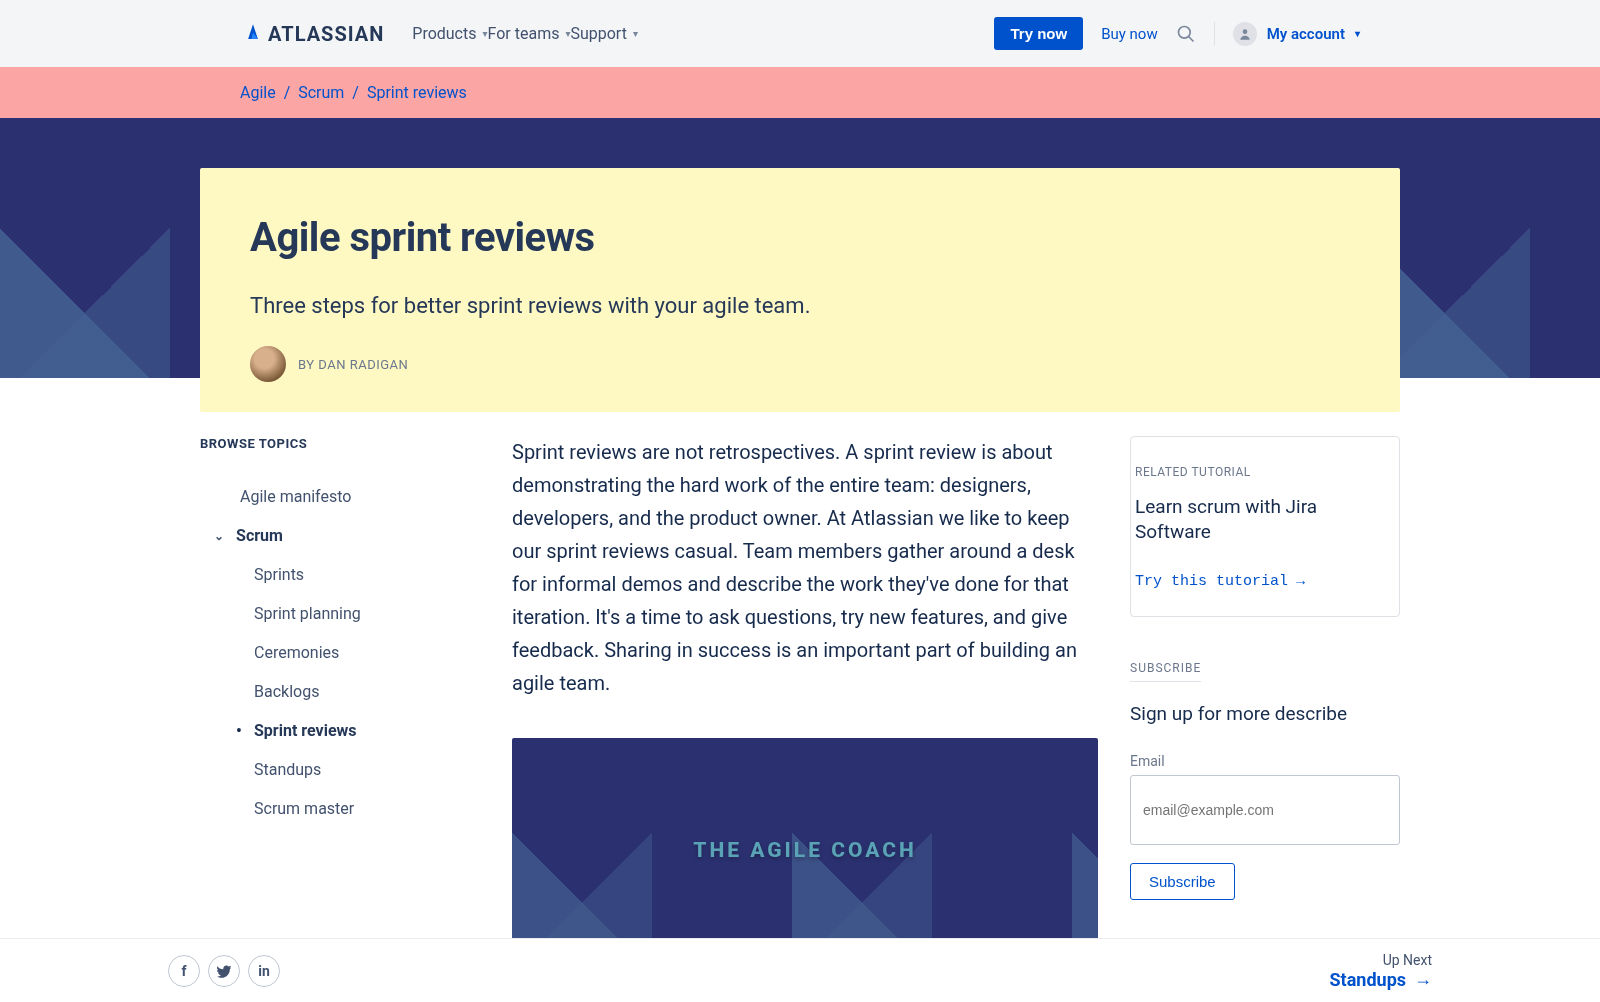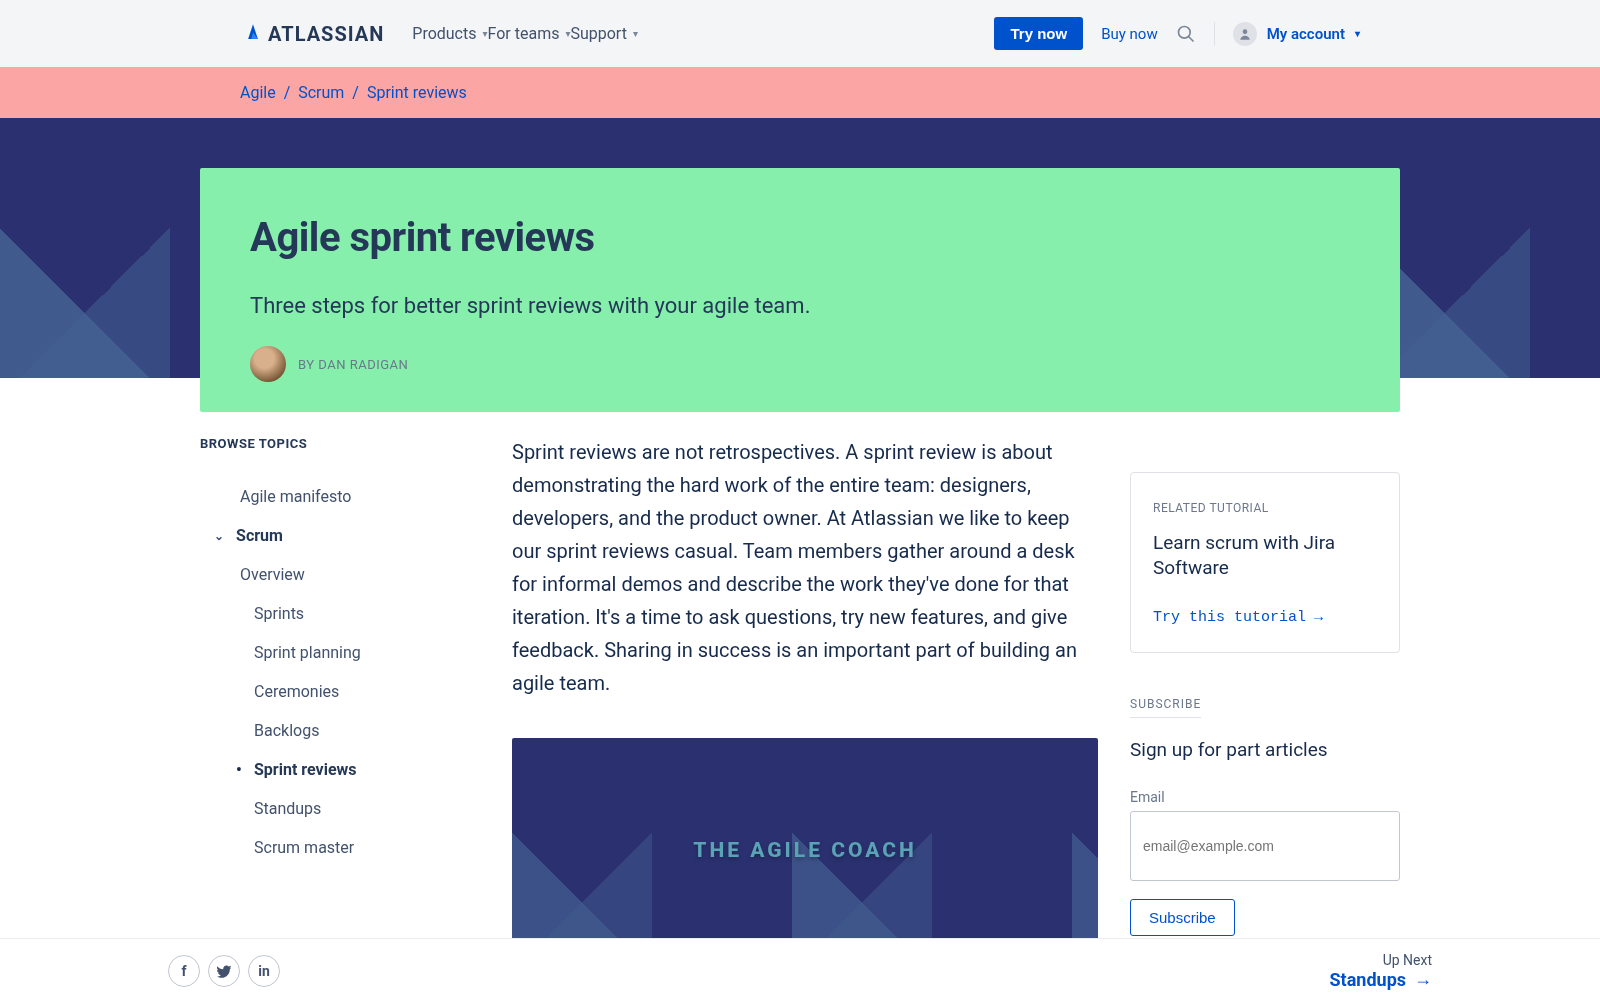--- a/index.html
+++ b/index.html
@@ -34,21 +34,21 @@
 
 .hero-band { background: #2b3170; position: relative; overflow: hidden; height: 260px; margin-bottom: -92px; }
 .hero-band::before { content: ""; position: absolute; inset: 0; background-image:
   linear-gradient(45deg, rgba(97,151,185,0.9) 25%, transparent 25%),
   linear-gradient(-45deg, rgba(97,151,185,0.55) 25%, transparent 25%);
   background-size: 340px 260px; background-position: 0 0, 170px 0;
   opacity: 0.45; }
 
 
 .card-wrap { max-width: 1220px; margin: 0 auto; padding: 0 10px; position: relative; z-index: 2; }
-.hero-card { margin-top: -210px; background: #86efac; padding: 46px 50px 30px 50px; border-radius: 2px; }
+.hero-card { margin-top: -210px; background: #fef9c3; padding: 46px 50px 30px 50px; border-radius: 2px; }
 .hero-title { font-size: 40px; font-weight: 700; color: #253858; letter-spacing: -0.5px; }
 .hero-sub { margin-top: 32px; font-size: 22px; color: #253858; }
 .author-row { margin-top: 28px; display: flex; align-items: center; gap: 12px; }
 .author-avatar { width: 36px; height: 36px; border-radius: 50%; background: radial-gradient(circle at 40% 35%, #d9b08c 0 30%, #6b4b2a 80%); }
 .author-name { font-size: 13px; letter-spacing: 0.5px; color: #6b778c; }
 
 
 .content-area { max-width: 1220px; margin: 24px auto 0; padding: 0 10px 120px 10px; display: grid; grid-template-columns: 280px 1fr 270px; gap: 32px; }
 
 
@@ -65,21 +65,21 @@
 
 .article p { font-size: 20px; line-height: 1.65; color: #172b4d; }
 .video-placeholder { margin-top: 38px; height: 310px; background: #2b3170; position: relative; overflow: hidden; border-radius: 2px; }
 .video-placeholder::before { content: ""; position: absolute; inset: 0; background-image:
   linear-gradient(45deg, rgba(97,151,185,0.8) 25%, transparent 25%),
   linear-gradient(-45deg, rgba(97,151,185,0.5) 25%, transparent 25%);
   background-size: 280px 220px; background-position: 0 0, 140px 0; opacity: 0.4; }
 .video-title { position: absolute; left: 0; right: 0; top: 100px; text-align: center; font-size: 21px; font-weight: 800; letter-spacing: 3px; color: #5aa2b5; text-shadow: 0 2px 4px rgba(0,0,0,0.3); }
 
 
-.related-card { border: 1px solid #dfe1e6; border-radius: 4px; padding: 28px 22px 26px; margin-top: 36px; }
+.related-card { border: 1px solid #dfe1e6; border-radius: 4px; padding: 28px 4px 26px; }
 .related-label { font-size: 12px; letter-spacing: 0.5px; color: #6b778c; margin-bottom: 16px; }
 .related-title { font-size: 19px; line-height: 1.3; color: #172b4d; margin-bottom: 26px; }
 .related-cta { color: #0052cc; font-size: 15px; cursor: pointer; display: inline-flex; align-items: center; gap: 8px; font-family: Liberation Mono, monospace; }
 
 .subscribe-block { margin-top: 40px; }
 .subscribe-label { font-size: 12px; letter-spacing: 1px; color: #6b778c; border-bottom: 1px solid #dfe1e6; padding-bottom: 6px; display: inline-block; margin-bottom: 20px; }
 .subscribe-title { font-size: 19px; color: #172b4d; margin-bottom: 28px; }
 .field-label { font-size: 14px; color: #6b778c; margin-bottom: 6px; display: block; }
 .email-input { width: 100%; padding: 26px 12px; font-size: 14px; color: #7a869a; border: 1px solid #c1c7d0; border-radius: 3px; outline: none; }
 .btn-subscribe { margin-top: 18px; background: #fff; color: #0052cc; border: 1px solid #0052cc; border-radius: 3px; padding: 9px 18px; font-size: 15px; font-weight: 500; cursor: pointer; }
@@ -169,21 +169,20 @@
   <nav>
     <div class="sidebar-heading">BROWSE TOPICS</div>
 
     <div class="nav-item lvl1">Agile manifesto</div>
 
     <div class="nav-item expandable">
       <span class="chev">⌄</span>
       <span>Scrum</span>
     </div>
 
-    <div class="nav-item lvl1-child">Overview</div>
     <div class="nav-item lvl2">Sprints</div>
     <div class="nav-item lvl2">Sprint planning</div>
     <div class="nav-item lvl2">Ceremonies</div>
     <div class="nav-item lvl2">Backlogs</div>
     <div class="nav-item lvl2 active">Sprint reviews</div>
     <div class="nav-item lvl2">Standups</div>
     <div class="nav-item lvl2">Scrum master</div>
   </nav>
 
   <article class="article">
@@ -199,21 +198,21 @@
       <div class="related-label">RELATED TUTORIAL</div>
       <div class="related-title">Learn scrum with Jira Software</div>
       <a class="related-cta">
         <span>Try this tutorial</span>
         <span>→</span>
       </a>
     </div>
 
     <div class="subscribe-block">
       <div class="subscribe-label">SUBSCRIBE</div>
-      <div class="subscribe-title">Sign up for part articles</div>
+      <div class="subscribe-title">Sign up for more describe</div>
       <label class="field-label">Email</label>
       <input class="email-input" type="email" placeholder="email@example.com" style="">
       <button class="btn-subscribe">Subscribe</button>
     </div>
   </aside>
 </div>
 
 <div class="bottombar">
   <div class="bottombar-inner">
     <div class="social-row">

